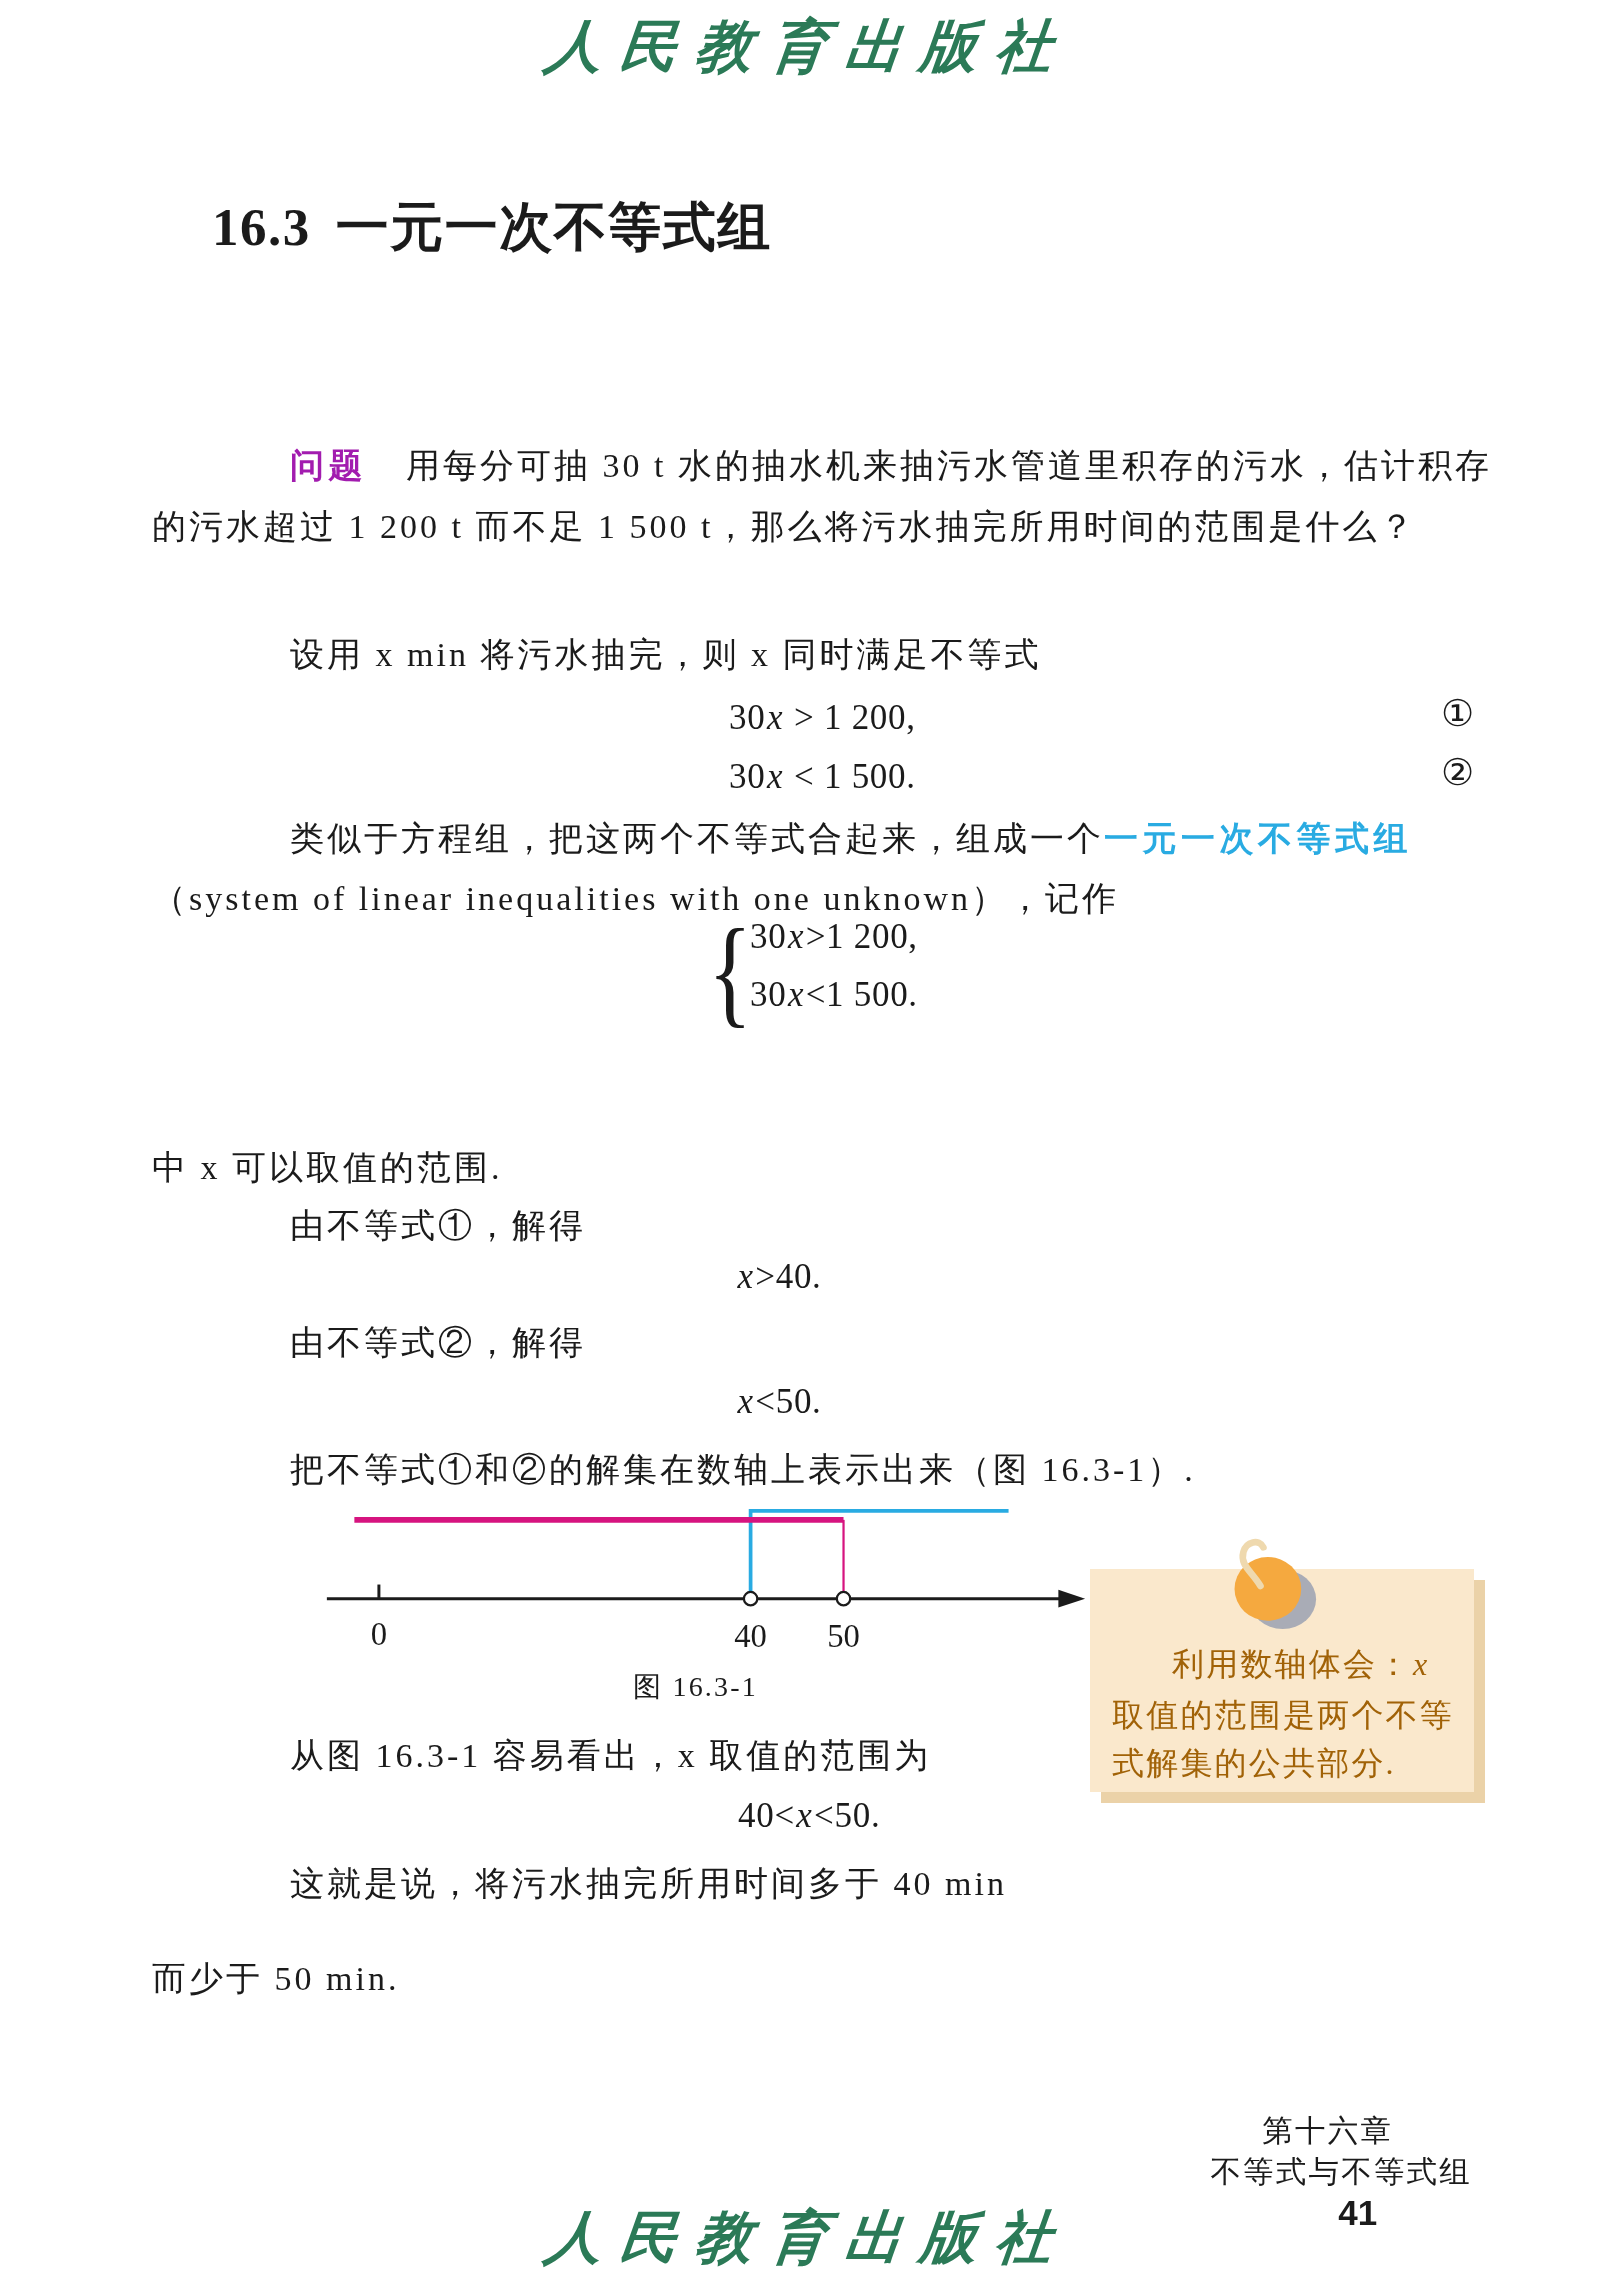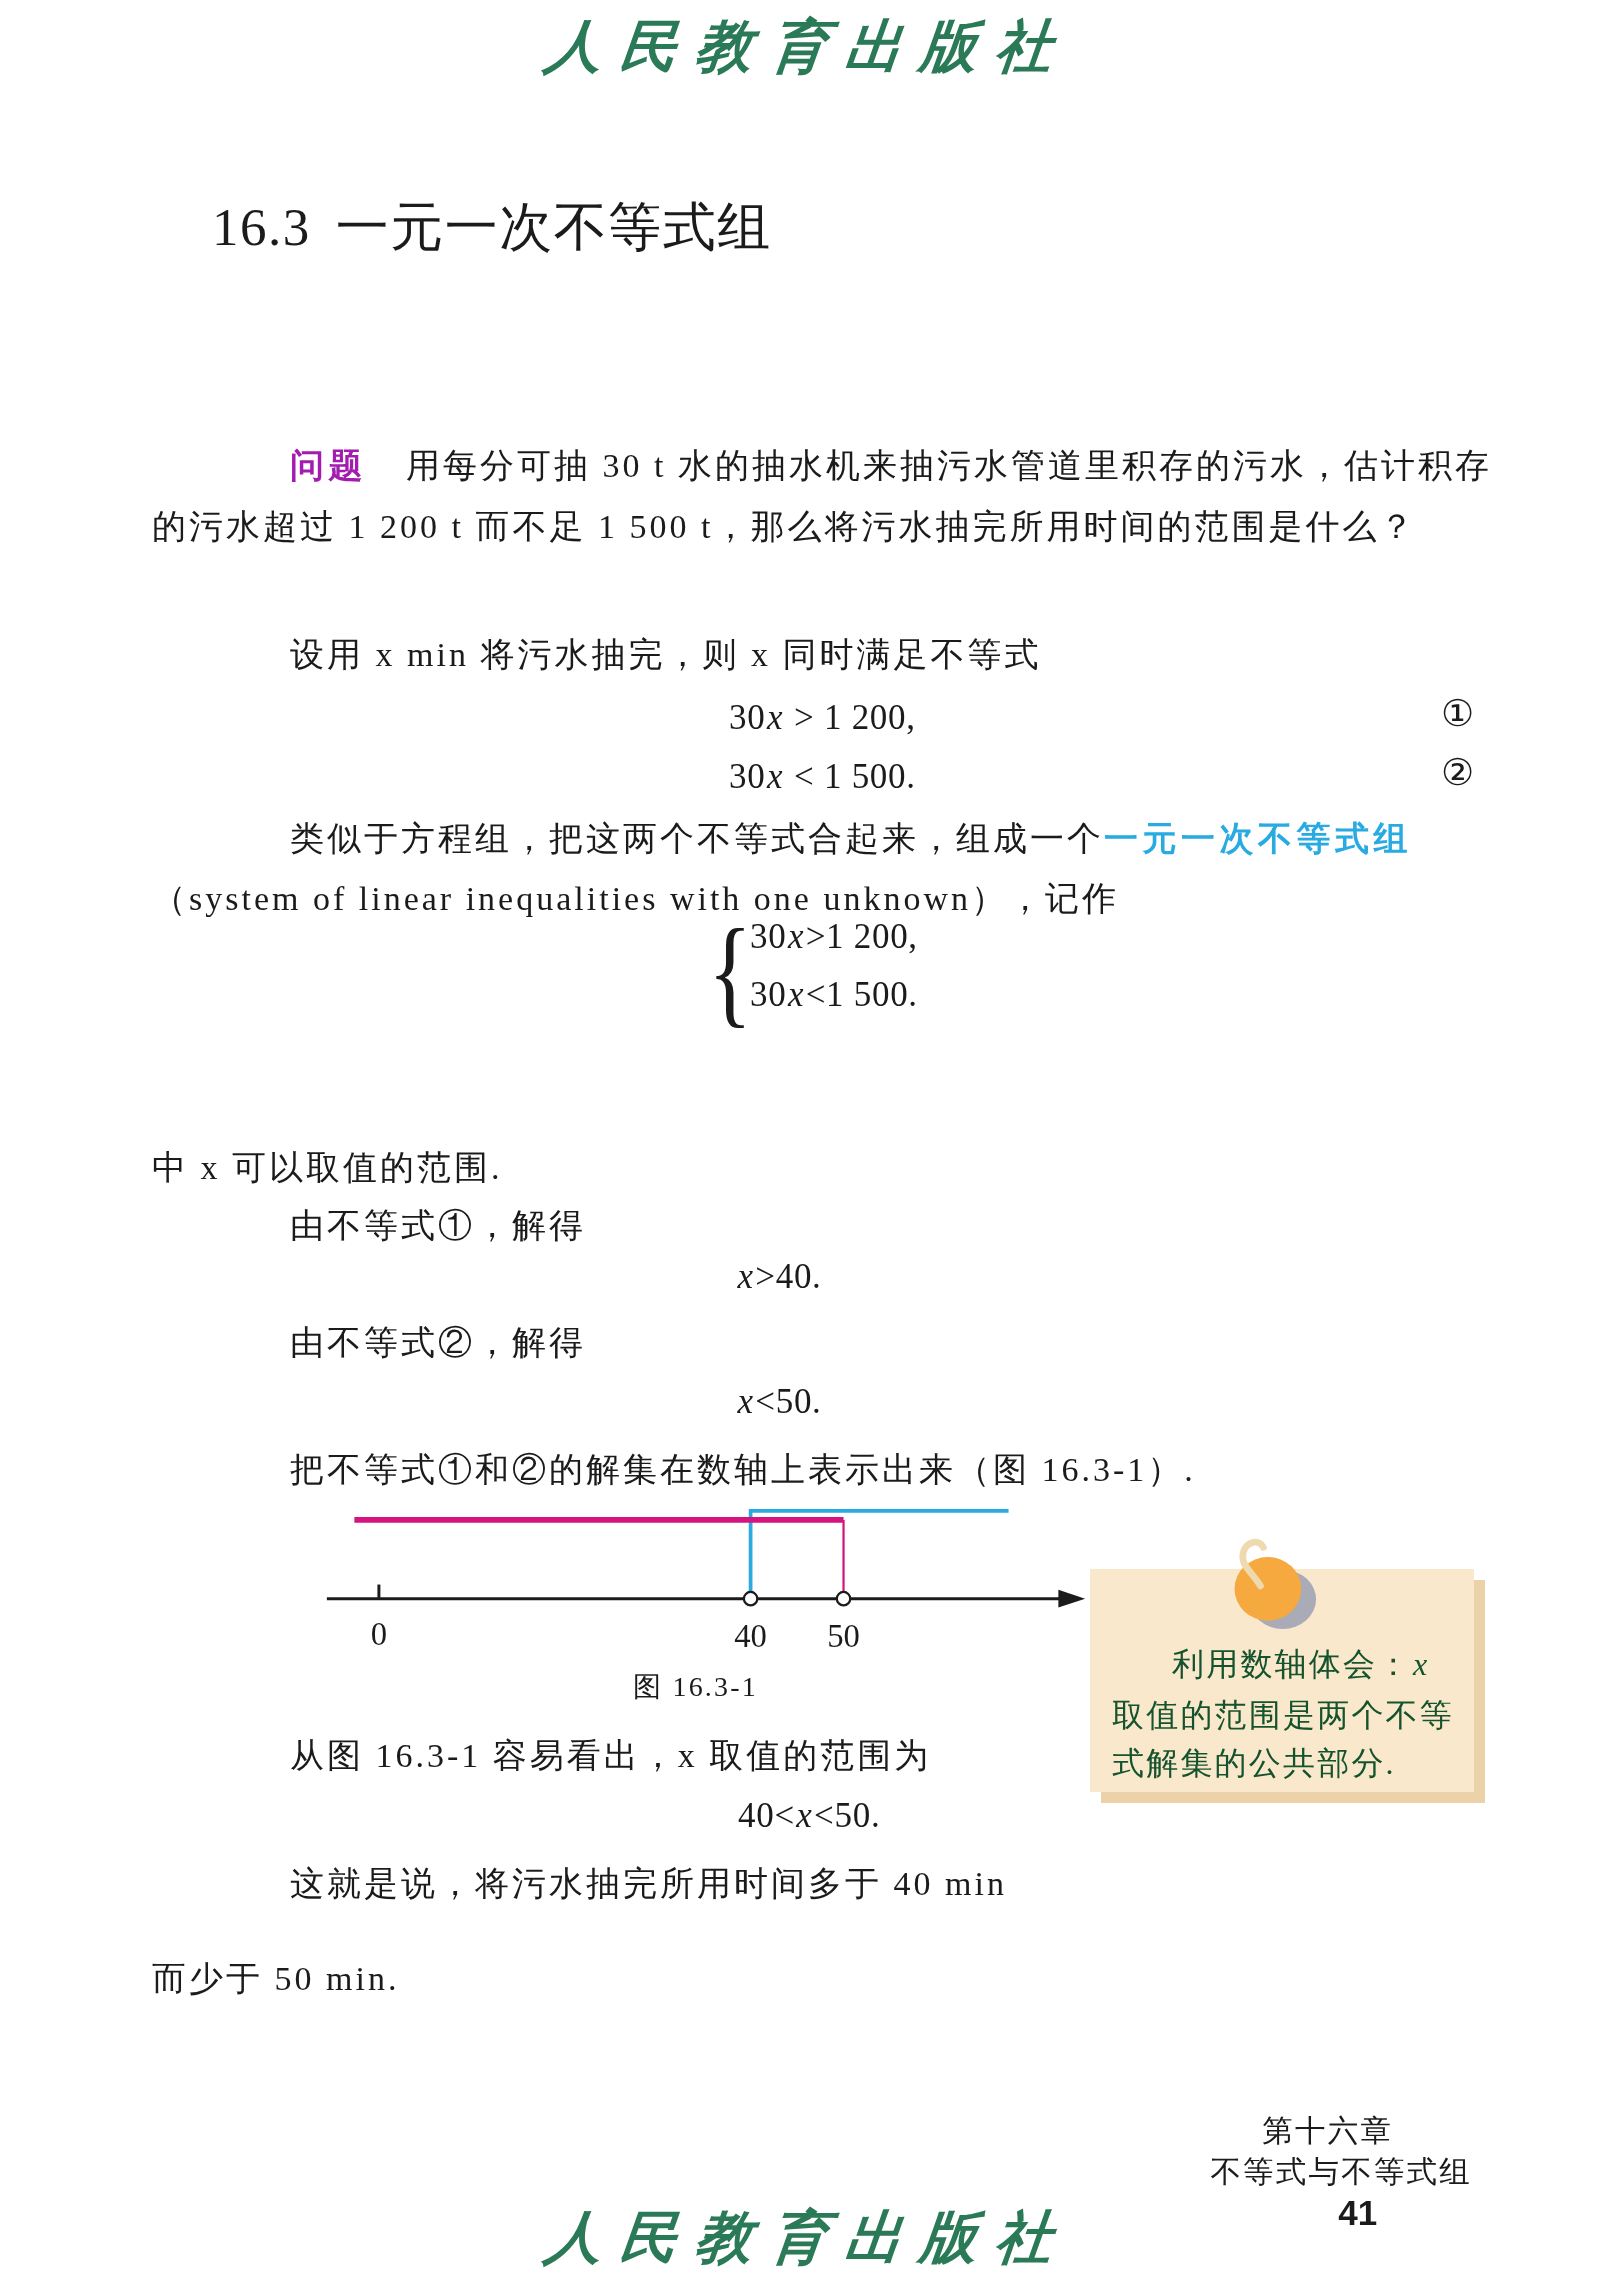--- a/index.html
+++ b/index.html
@@ -6,21 +6,21 @@
   .page{
     position:relative;width:1616px;height:2284px;background:#ffffff;
     font-family:"Liberation Serif","DejaVu Serif",serif;color:#1b1b1b;overflow:hidden;
   }
   .abs{position:absolute;white-space:nowrap;}
   .logo{
     width:100%;text-align:center;color:#2b7a57;
     font-size:57px;font-style:italic;font-weight:bold;letter-spacing:18px;
     transform:skewX(-6deg);font-family:"Liberation Serif",serif;
   }
-  .title{font-size:53px;font-weight:normal;letter-spacing:1.5px;}
+  .title{font-size:53px;font-weight:bold;letter-spacing:1.5px;}
   .title .num{margin-right:25px;}
   .bodyline{font-size:34px;letter-spacing:3px;}
   .problabel{
     color:#a21caf;font-weight:bold;font-family:"Liberation Sans","DejaVu Sans",sans-serif;
     margin-right:39px;letter-spacing:4.5px;
   }
   .blueterm{
     color:#29abe2;font-weight:bold;font-family:"Liberation Sans","DejaVu Sans",sans-serif;
     letter-spacing:4.5px;
   }
@@ -29,21 +29,21 @@
   .tag{font-size:37px;font-family:"DejaVu Sans",sans-serif;}
   .brace{
     font-size:92px;transform:scaleY(1.32);transform-origin:top left;
     font-weight:400;
   }
   .caption{font-size:28px;letter-spacing:2.2px;text-align:center;width:223px;}
   .notebox{
     position:absolute;left:1090px;top:1569px;width:384px;height:223px;
     background:#fae8cc;box-shadow:11px 11px 0 0 #ebd2a8;
   }
-  .noteline{position:absolute;font-size:32px;letter-spacing:2.2px;white-space:nowrap;color:#14532d;}
+  .noteline{position:absolute;font-size:32px;letter-spacing:2.2px;white-space:nowrap;color:#a16207;}
   .footer{
     position:absolute;top:2111px;right:144px;font-size:30.5px;letter-spacing:2.2px;
     display:flex;align-items:center;flex-direction:column;
   }
   .footer .chap{margin-right:27px;}
   .footer .pageno{
     margin-left:33px;font-size:35px;font-weight:bold;
     font-family:"Liberation Sans","DejaVu Sans",sans-serif;letter-spacing:0;
   }
 </style>

